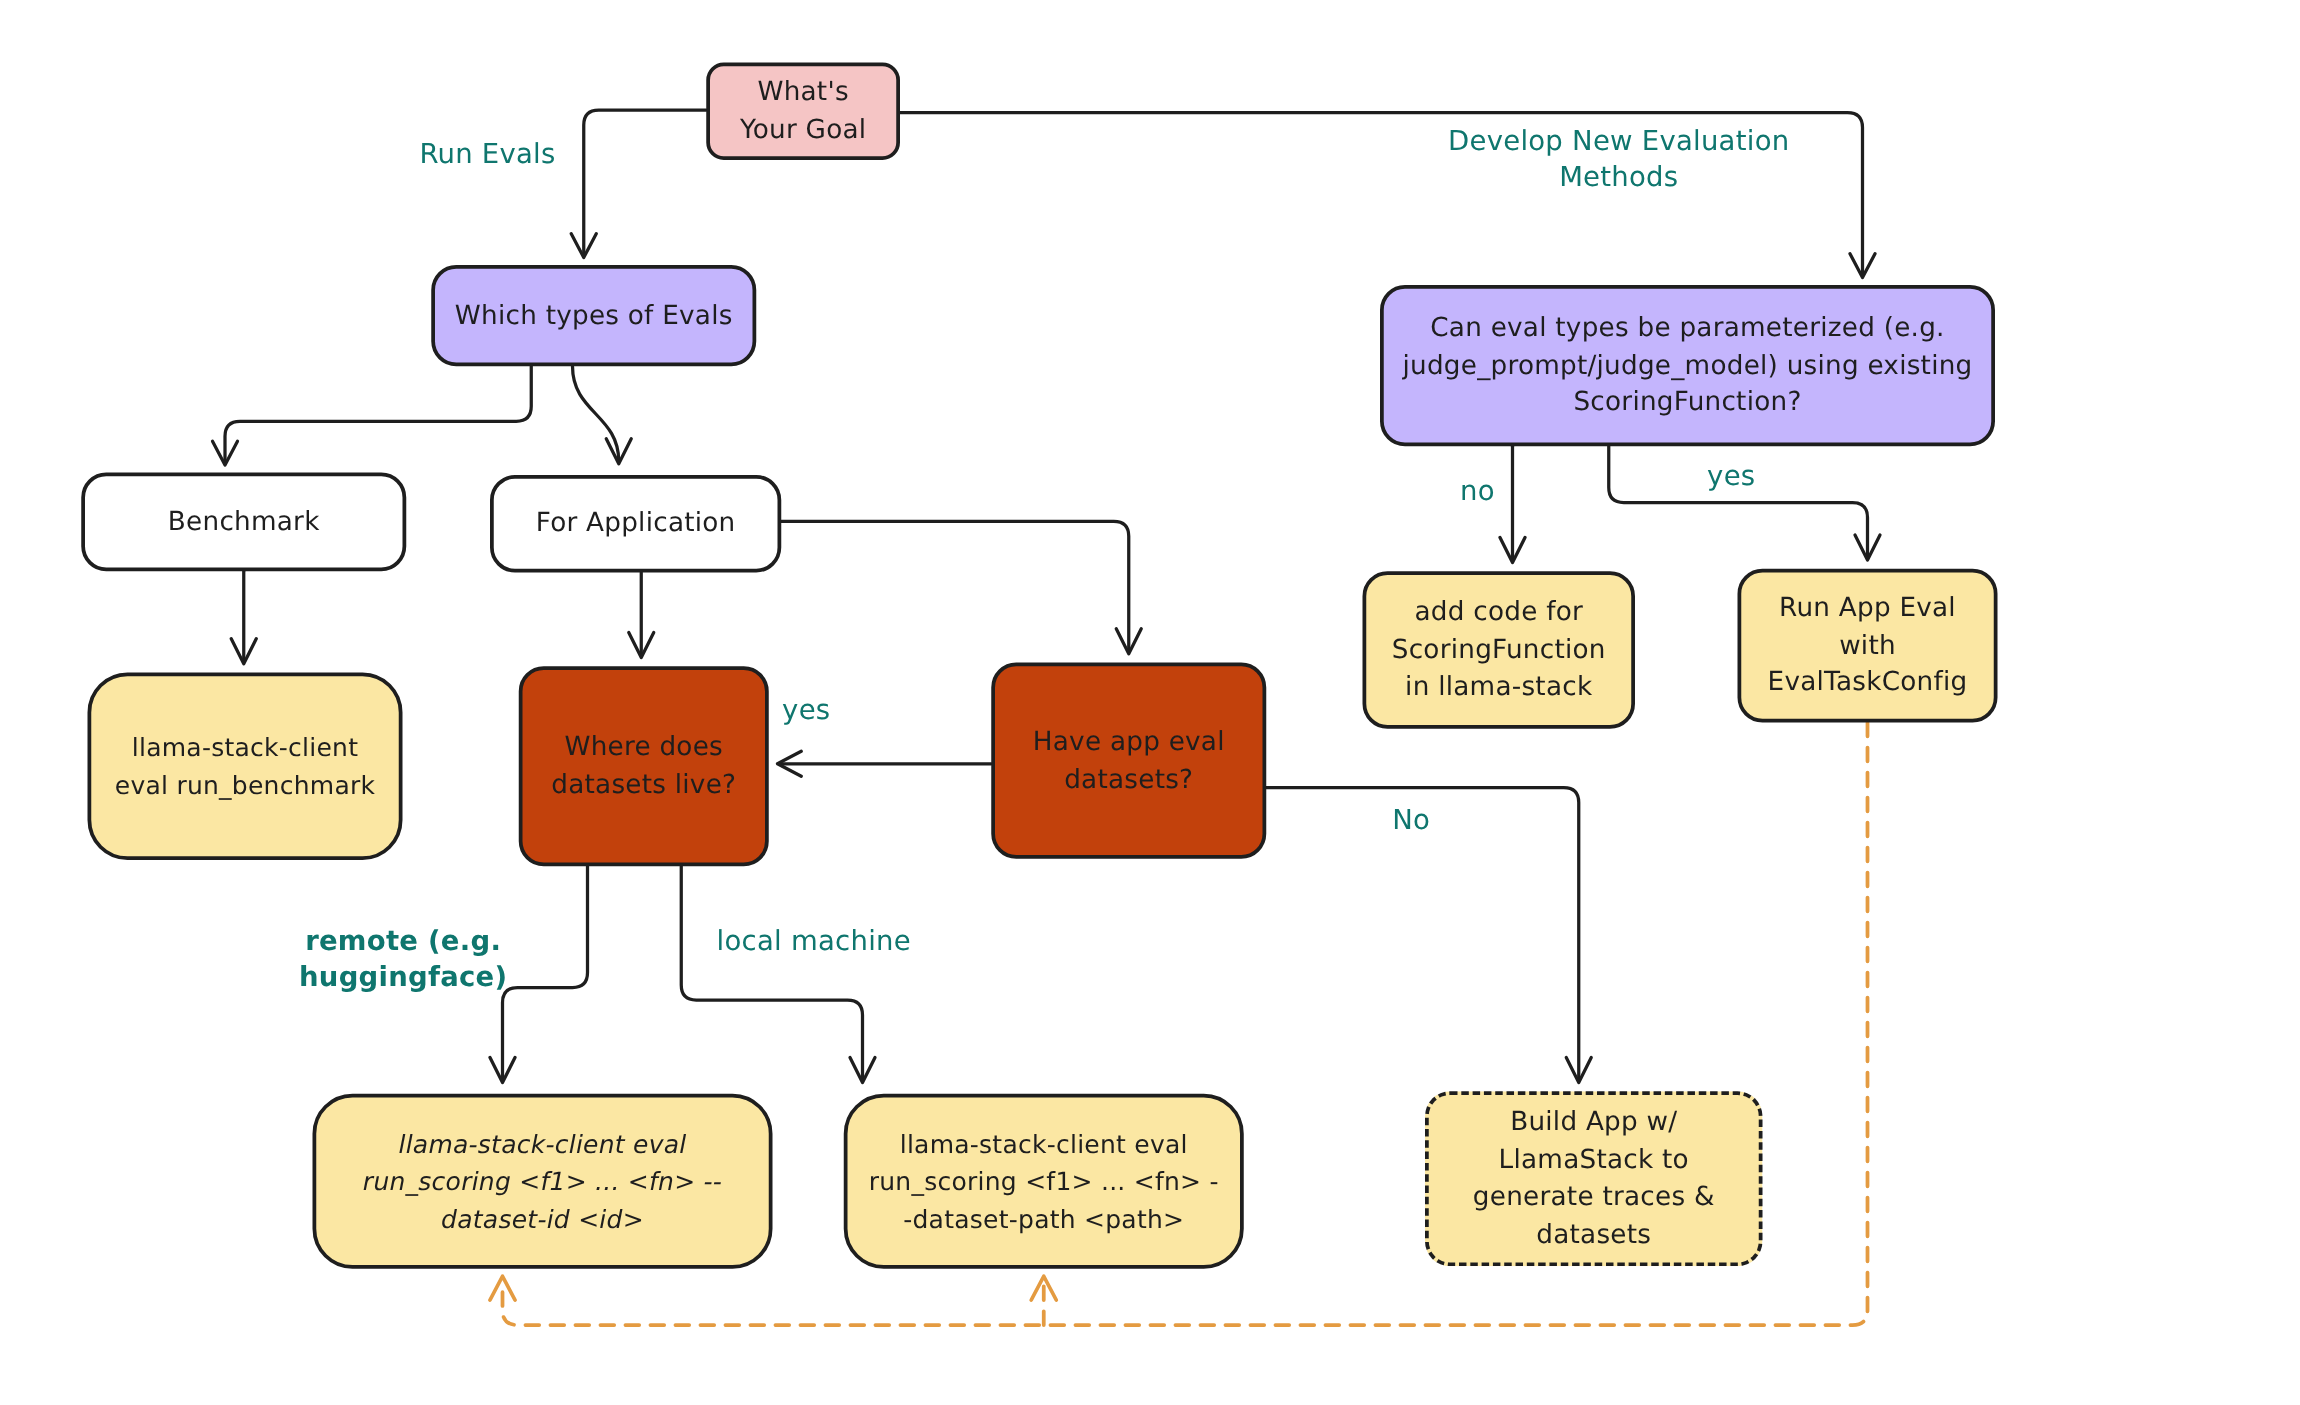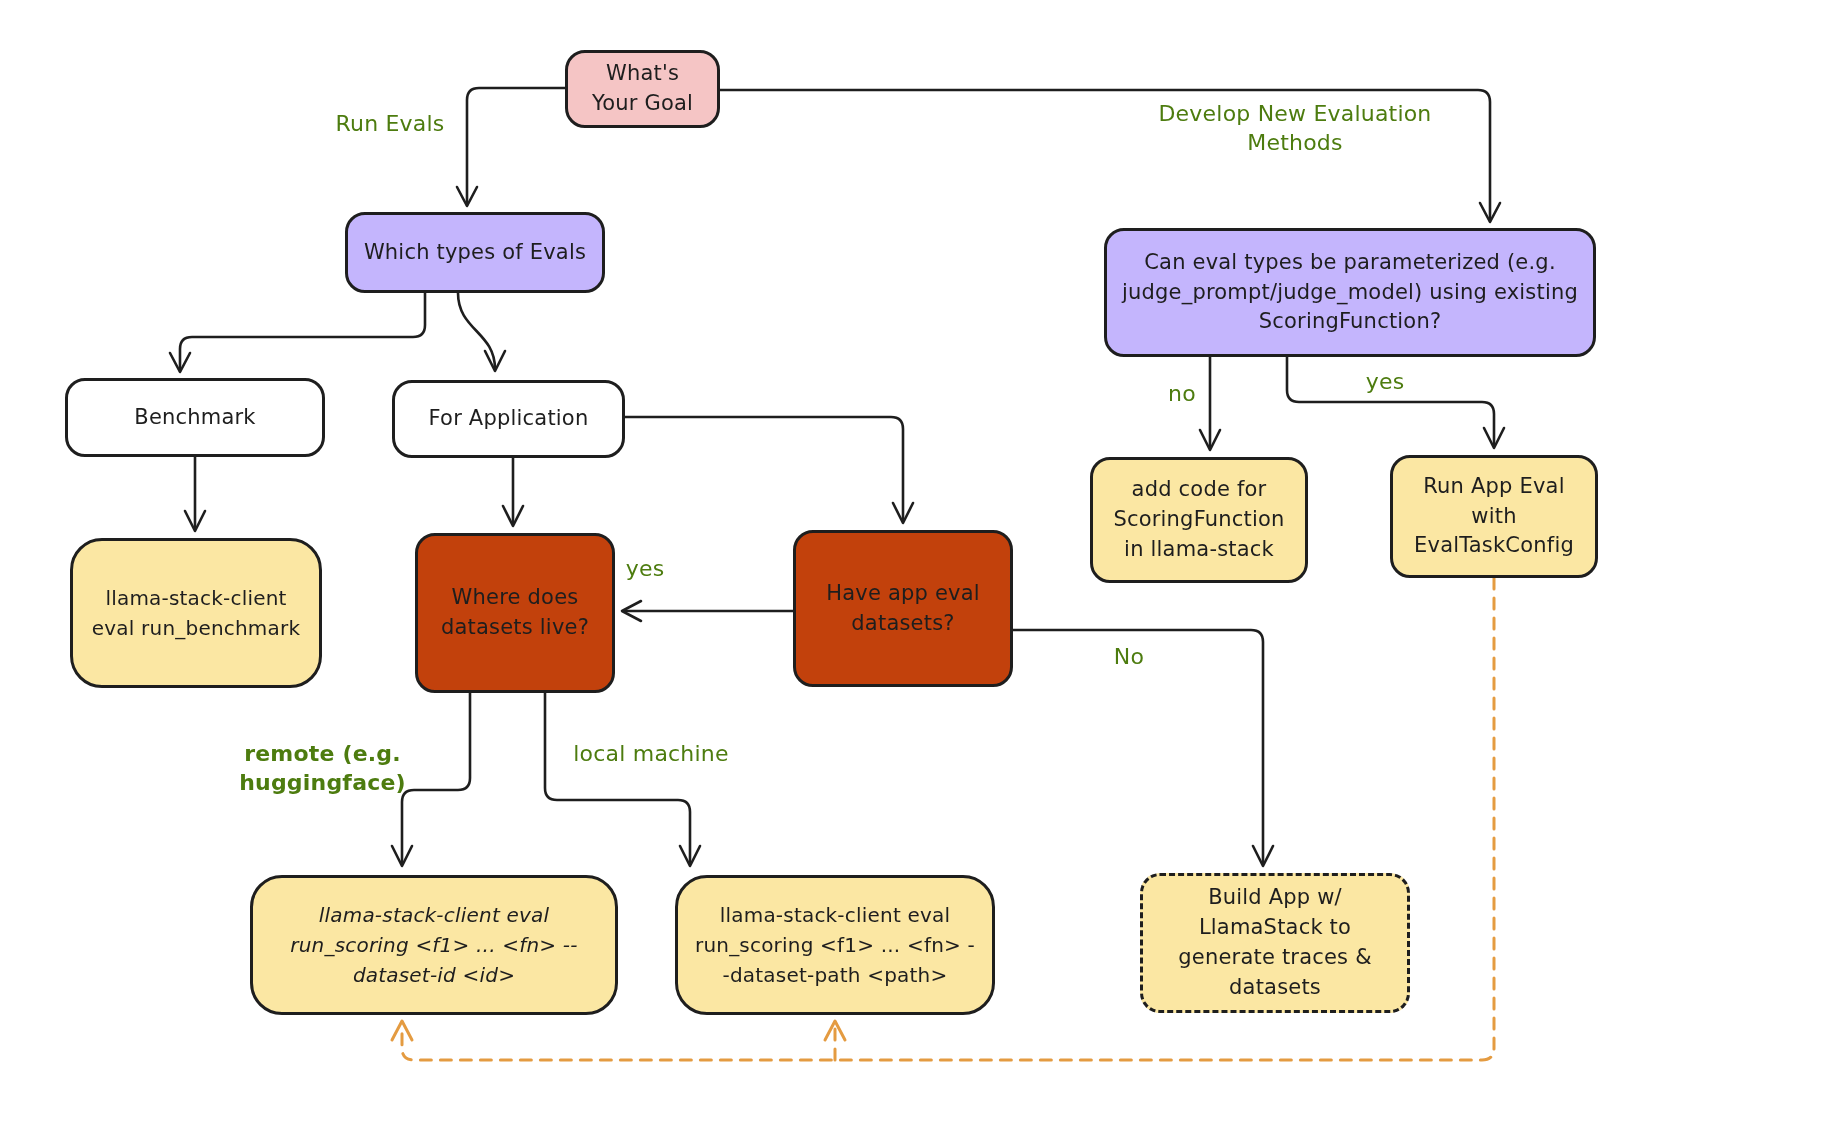--- a/index.html
+++ b/index.html
@@ -16,21 +16,21 @@
   }
   .node.pink  {background:#f5c5c5;}
   .node.green {background:#c4b5fd;}
   .node.white {background:#ffffff;}
   .node.blue  {background:#c2410c;}
   .node.yellow{background:#fbe7a3;}
   .node.dashed{border-style:dashed;}
   .node.cmd{font-size:20px;line-height:1.5;border-radius:32px;}
   .edge-label{
     position:absolute;text-align:center;font-size:22px;line-height:1.3;
-    letter-spacing:.2px;color:#4d7c0f;
+    letter-spacing:.2px;color:#0f766e;
   }
 </style>
 </head>
 <body>
 
 <div class="stage">
 
   <svg class="edges" width="1840" height="1124" viewBox="0 0 1840 1124" fill="none" stroke="#1e1e1e" stroke-width="2.6" stroke-linecap="round" stroke-linejoin="round">
 
     <g>
@@ -99,21 +99,21 @@
     </g>
 
     <g stroke="#e49b41" stroke-width="3">
       <path stroke-dasharray="11 9" d="M 1494 578 L 1494 1048 Q 1494 1060 1482 1060 L 414 1060 Q 402 1060 402 1048 L 402 1026"></path>
       <path stroke-dasharray="11 9" d="M 835 1060 L 835 1026"></path>
       <path d="M 392 1040 L 402 1021 L 412 1040"></path>
       <path d="M 825 1040 L 835 1021 L 845 1040"></path>
     </g>
   </svg>
 
-  <div class="node pink" style="left:565px;top:50px;width:155px;height:78px;">What's Your Goal</div>
+  <div class="node pink" style="left:565px;top:50px;width:155px;height:78px;border-radius:14px;">What's Your Goal</div>
 
   <div class="node green" style="left:345px;top:212px;width:260px;height:81px;">Which types of Evals</div>
 
   <div class="node green" style="left:1104px;top:228px;width:492px;height:129px;">Can eval types be parameterized (e.g. judge_prompt/judge_model) using existing ScoringFunction?</div>
 
   <div class="node white" style="left:65px;top:378px;width:260px;height:79px;">Benchmark</div>
 
   <div class="node white" style="left:392px;top:380px;width:233px;height:78px;">For Application</div>
 
   <div class="node yellow cmd" style="left:70px;top:538px;width:252px;height:150px;">llama-stack-client eval run_benchmark</div>

